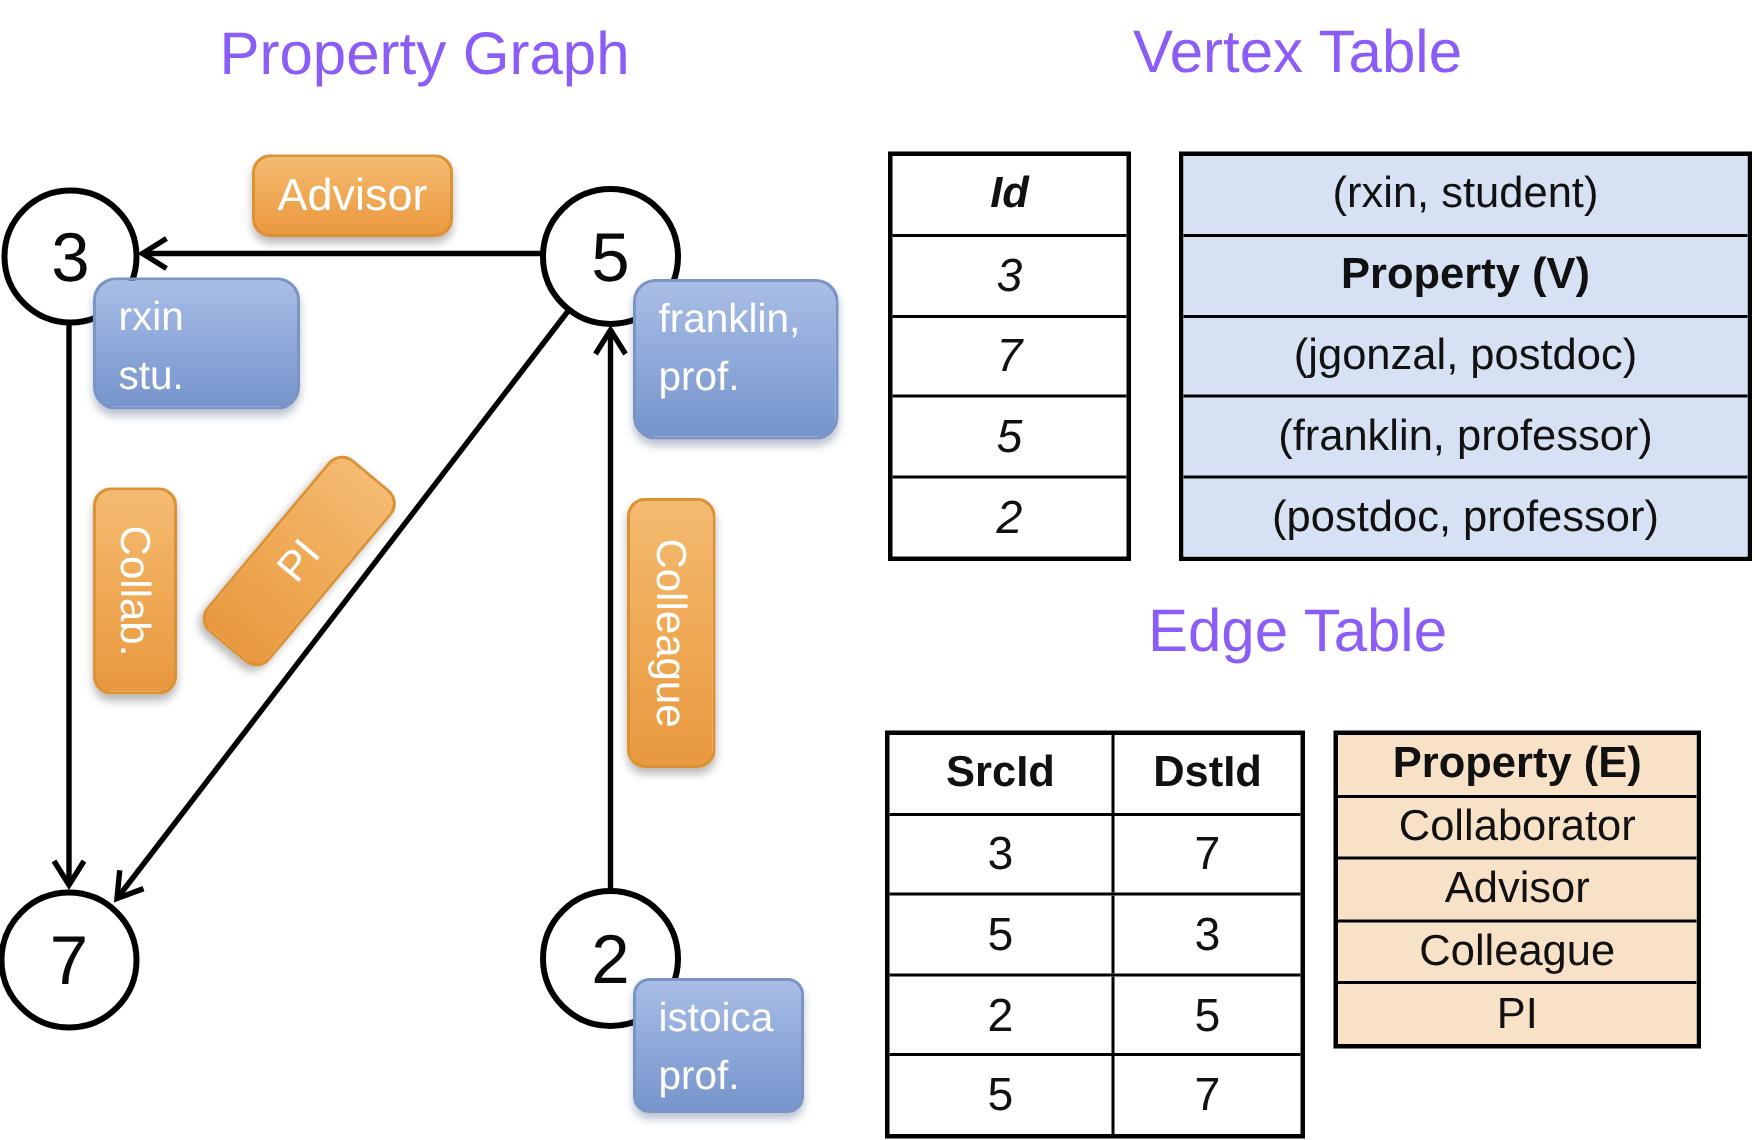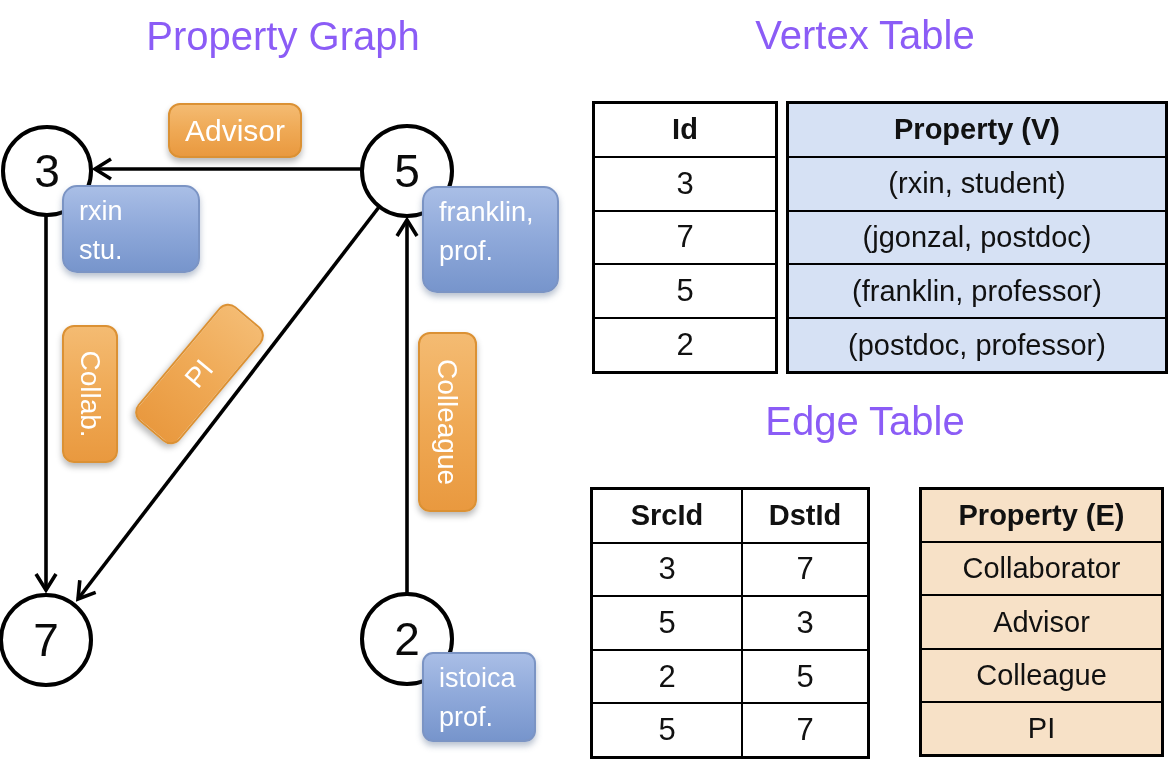--- a/index.html
+++ b/index.html
@@ -110,44 +110,44 @@
       </div>
   </div>
   <div class="obox rot90" style="left:418px;top:332px;width:59px;height:180px;">
     <div class="vcen">
         <span>Colleague</span>
       </div>
   </div>
 
   <div class="big-title" style="left:585px;top:13px;width:560px;">Vertex Table</div>
 
-  <div class="stable" style="left:592px;top:101px;width:186px;height:273px;">
+  <div class="stable" style="left:592px;top:101px;width:162px;height:273px;font-style:italic;">
     <div class="trow th">
         <span>Id</span>
       </div>
     <div class="trow">
         <span>3</span>
       </div>
     <div class="trow">
         <span>7</span>
       </div>
     <div class="trow">
         <span>5</span>
       </div>
     <div class="trow">
         <span>2</span>
       </div>
   </div>
 
   <div class="stable" style="left:786px;top:101px;width:382px;height:273px;">
+    <div class="trow propcell bg-blue">
+        <span>(rxin, student)</span>
+      </div>
     <div class="trow th bg-blue">
         <span>Property (V)</span>
-      </div>
-    <div class="trow propcell bg-blue">
-        <span>(rxin, student)</span>
       </div>
     <div class="trow propcell bg-blue">
         <span>(jgonzal, postdoc)</span>
       </div>
     <div class="trow propcell bg-blue">
         <span>(franklin, professor)</span>
       </div>
     <div class="trow propcell bg-blue">
         <span>(postdoc, professor)</span>
       </div>
@@ -171,21 +171,21 @@
     <div class="trow twocol">
       <span class="c-src">2</span>
       <span class="c-dst">5</span>
     </div>
     <div class="trow twocol">
       <span class="c-src">5</span>
       <span class="c-dst">7</span>
     </div>
   </div>
 
-  <div class="stable" style="left:919px;top:487px;width:245px;height:270px;">
+  <div class="stable" style="left:889px;top:487px;width:245px;height:212px;">
     <div class="trow th bg-peach">
         <span>Property (E)</span>
       </div>
     <div class="trow propcell bg-peach">
         <span>Collaborator</span>
       </div>
     <div class="trow propcell bg-peach">
         <span>Advisor</span>
       </div>
     <div class="trow propcell bg-peach">

